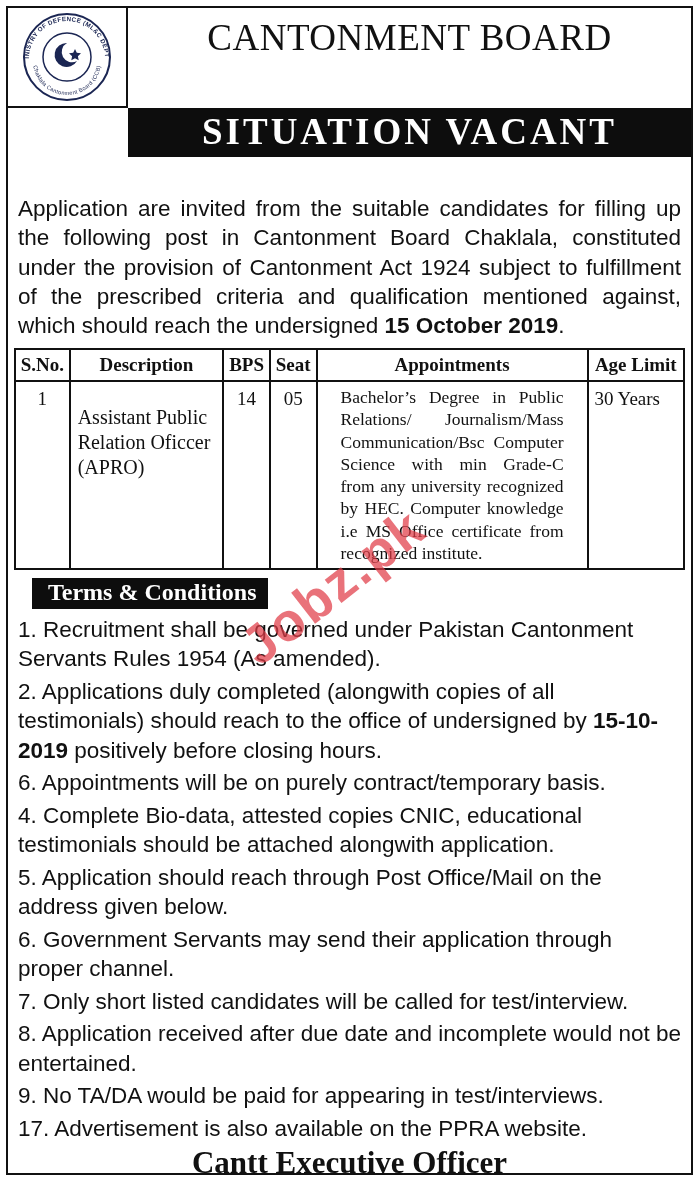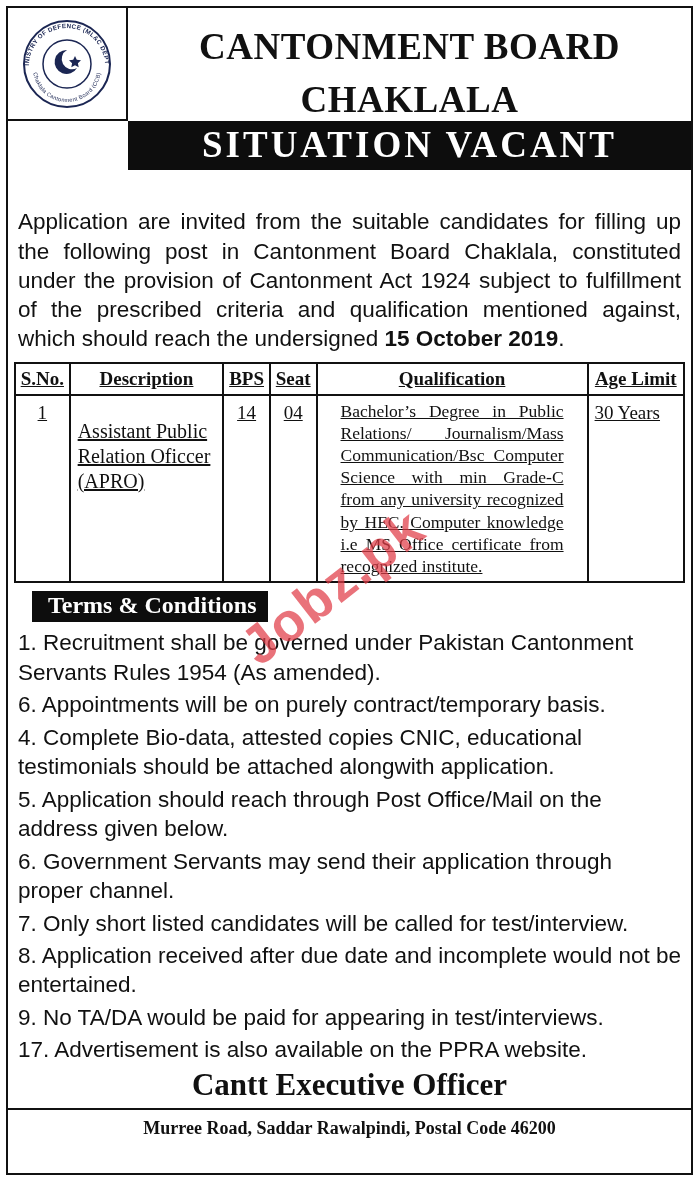--- a/index.html
+++ b/index.html
@@ -27,25 +27,24 @@
     display: flex; align-items: center; justify-content: center;
     padding: 3px;
   }
   .title-wrap {
     flex: 1;
     text-align: center;
     padding-top: 8px;
   }
   .title-line {
     font-family: "Liberation Serif", serif;
-    font-weight: bold;
+    font-weight: normal;
     font-size: 37px;
     line-height: 1.18;
     letter-spacing: 0.5px;
-    margin-top: 9px;
   }
   .banner {
     margin-left: 120px;
     background: #0d0d0d;
     color: #fff;
     font-family: "Liberation Serif", serif;
     font-weight: bold;
     font-size: 37px;
     letter-spacing: 3px;
     text-align: center;
@@ -58,21 +57,20 @@
     line-height: 1.3;
     text-align: justify;
     margin-top: 29px;
   }
   .intro b { font-weight: bold; }
   
   table.vacancy {
     width: calc(100% - 12px);
     margin: 2px 19px 8px 6px;
     border-collapse: collapse;
-    text-decoration: underline;
   }
   table.vacancy th, table.vacancy td {
     border: 2px solid #111;
     vertical-align: top;
   }
   table.vacancy th {
     font-family: "Liberation Serif", serif;
     font-size: 19px;
     font-weight: bold;
     text-align: center;
@@ -167,21 +165,20 @@
         <text font-size="5.6" fill="#1b2653" font-family="Liberation Sans, sans-serif" letter-spacing="0.3">
           <textPath href="#arcBot" startOffset="50%" text-anchor="middle">Chaklala Cantonment Board (CCB)</textPath>
         </text>
 
         <path d="M48 32 a12 12 0 1 0 10 18 a10 10 0 1 1 -10 -18" fill="#1b2653"></path>
         <path d="M56 38 l1.8 3.8 4.2 .5 -3.1 2.9 .8 4.1 -3.7 -2 -3.7 2 .8 -4.1 -3.1 -2.9 4.2 -.5 z" fill="#1b2653"></path>
       </svg>
     </div>
     <div class="title-wrap">
       <div class="title-line">CANTONMENT BOARD</div>
-      <div class="title-line">CHAKLALA</div>
     </div>
   </div>
 
   <div class="banner">SITUATION VACANT</div>
 
   <div class="intro"><span>Application are invited from the suitable candidates for filling up the following post in Cantonment Board Chaklala, constituted under the provision of Cantonment Act 1924 subject to fulfillment of the prescribed criteria and qualification mentioned against, which should reach the undersigned </span><b>15 October 2019</b><span>.</span></div>
 
   <table class="vacancy">
     <colgroup>
       <col style="width:55px">
@@ -190,39 +187,40 @@
       <col style="width:47px">
         <col style="width:276px">
         <col style="width:99px">
     </colgroup>
     <thead>
       <tr>
         <th>S.No.</th>
         <th>Description</th>
         <th>BPS</th>
         <th>Seat</th>
-        <th>Qualification</th>
+        <th>Appointments</th>
         <th>Age Limit</th>
       </tr>
     </thead>
     <tbody>
       <tr>
         <td class="c-sno">1</td>
         <td class="c-desc">Assistant Public Relation Oficcer (APRO)</td>
         <td class="c-bps">14</td>
-        <td class="c-seat">04</td>
+        <td class="c-seat">05</td>
         <td class="c-qual">Bachelor’s Degree in Public Relations/ Journalism/Mass Communication/Bsc Computer Science with min Grade-C from any university recognized by HEC. Computer knowledge i.e MS Office certificate from recognized institute.</td>
         <td class="c-age">30 Years</td>
       </tr>
     </tbody>
   </table>
 
   <div class="terms-heading">Terms &amp; Conditions</div>
   <div class="terms">
     <div class="term-item"><span>1. Recruitment shall be governed under Pakistan Cantonment Servants Rules 1954 (As amended).</span><b></b><span></span></div>
+    <div class="term-item"><span>2. Applications duly completed (alongwith copies of all testimonials) should reach to the office of undersigned by </span><b>15-10-2019</b><span> positively before closing hours.</span></div>
     <div class="term-item"><span>6. Appointments will be on purely contract/temporary basis.</span><b></b><span></span></div>
     <div class="term-item"><span>4. Complete Bio-data, attested copies CNIC, educational testimonials should be attached alongwith application.</span><b></b><span></span></div>
     <div class="term-item"><span>5. Application should reach through Post Office/Mail on the address given below.</span><b></b><span></span></div>
     <div class="term-item"><span>6. Government Servants may send their application through proper channel.</span><b></b><span></span></div>
     <div class="term-item"><span>7. Only short listed candidates will be called for test/interview.</span><b></b><span></span></div>
     <div class="term-item"><span>8. Application received after due date and incomplete would not be entertained.</span><b></b><span></span></div>
     <div class="term-item"><span>9. No TA/DA would be paid for appearing in test/interviews.</span><b></b><span></span></div>
     <div class="term-item"><span>17. Advertisement is also available on the PPRA website.</span><b></b><span></span></div>
   </div>
 

